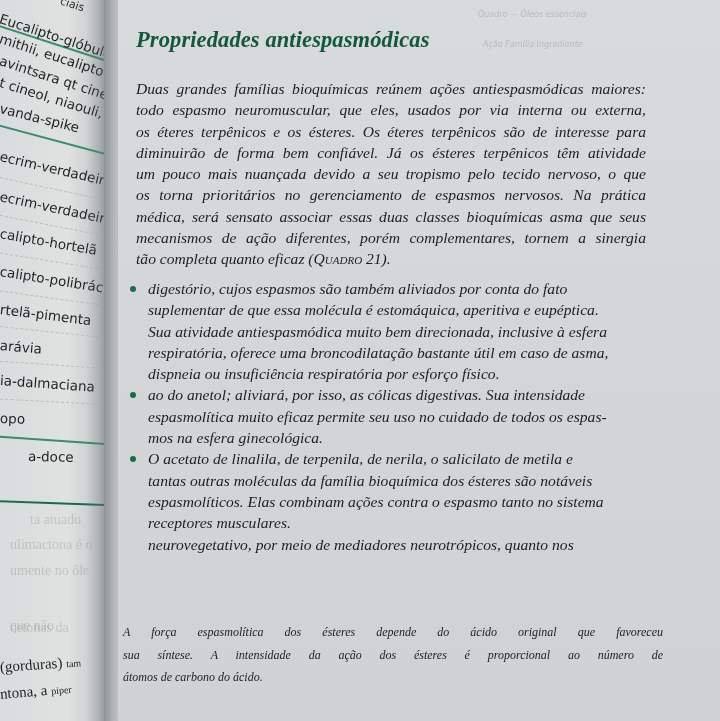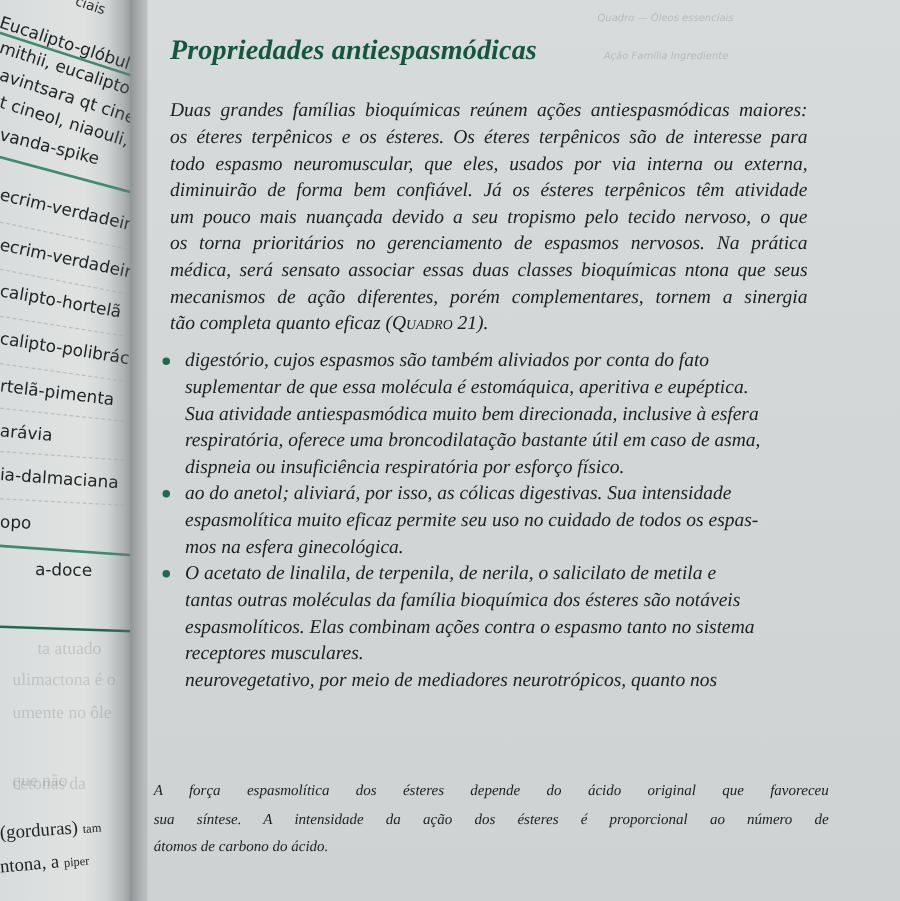--- a/index.html
+++ b/index.html
@@ -161,26 +161,26 @@
 <div class="gutter"></div>
 
 <div class="right-page">
   <span class="bleed" style="left:360px; top:10px;">Quadro — Óleos essenciais</span>
   <span class="bleed" style="left:365px; top:40px;">Ação   Família   Ingrediente</span>
 
   <h1 class="section-title">Propriedades antiespasmódicas</h1>
 
   <div class="para" style="left:18px; top:78px; width:510px;">
     <span class="line justify">Duas grandes famílias bioquímicas reúnem ações antiespasmódicas maiores:</span>
+    <span class="line justify">todo espasmo neuromuscular, que eles, usados por via interna ou externa,</span>
     <span class="line justify">os éteres terpênicos e os ésteres. Os éteres terpênicos são de interesse para</span>
-    <span class="line justify">todo espasmo neuromuscular, que eles, usados por via interna ou externa,</span>
     <span class="line justify">diminuirão de forma bem confiável. Já os ésteres terpênicos têm atividade</span>
     <span class="line justify">um pouco mais nuançada devido a seu tropismo pelo tecido nervoso, o que</span>
     <span class="line justify">os torna prioritários no gerenciamento de espasmos nervosos. Na prática</span>
-    <span class="line justify">médica, será sensato associar essas duas classes bioquímicas ntona que seus</span>
+    <span class="line justify">médica, será sensato associar essas duas classes bioquímicas asma que seus</span>
     <span class="line justify">mecanismos de ação diferentes, porém complementares, tornem a sinergia</span>
     <span class="line"><span>tão completa quanto eficaz (</span><span class="smallcaps">Quadro 21</span><span>).</span></span>
   </div>
 
   <div class="bullets">
     <div class="bullet-item">
       <span class="bullet-dot"></span>
       <div class="bullet-text">
         <span class="line">digestório, cujos espasmos são também aliviados por conta do fato</span>
         <span class="line">suplementar de que essa molécula é estomáquica, aperitiva e eupéptica.</span>

